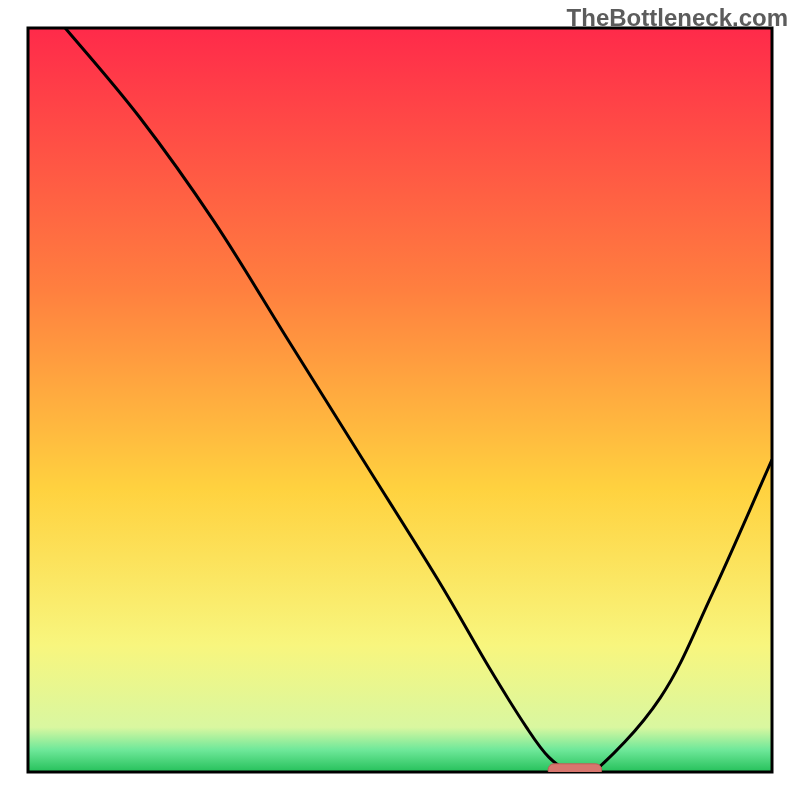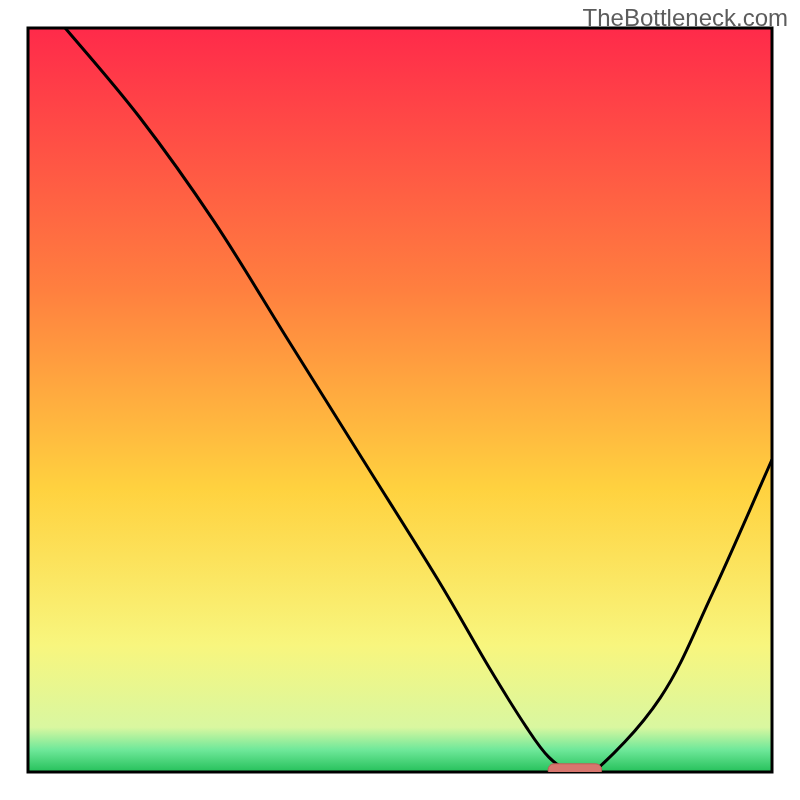--- a/index.html
+++ b/index.html
@@ -14,21 +14,21 @@
     width: 800px;
     height: 800px;
     position: relative;
   }
   .watermark {
     position: absolute;
     top: 4px;
     right: 12px;
     color: #5c5c5c;
     font-size: 24px;
-    font-weight: 400;
+    font-weight: 700;
     z-index: 10;
   }
   svg {
     display: block;
   }
 </style>
 </head>
 <body>
 
 <div class="chart-container">

